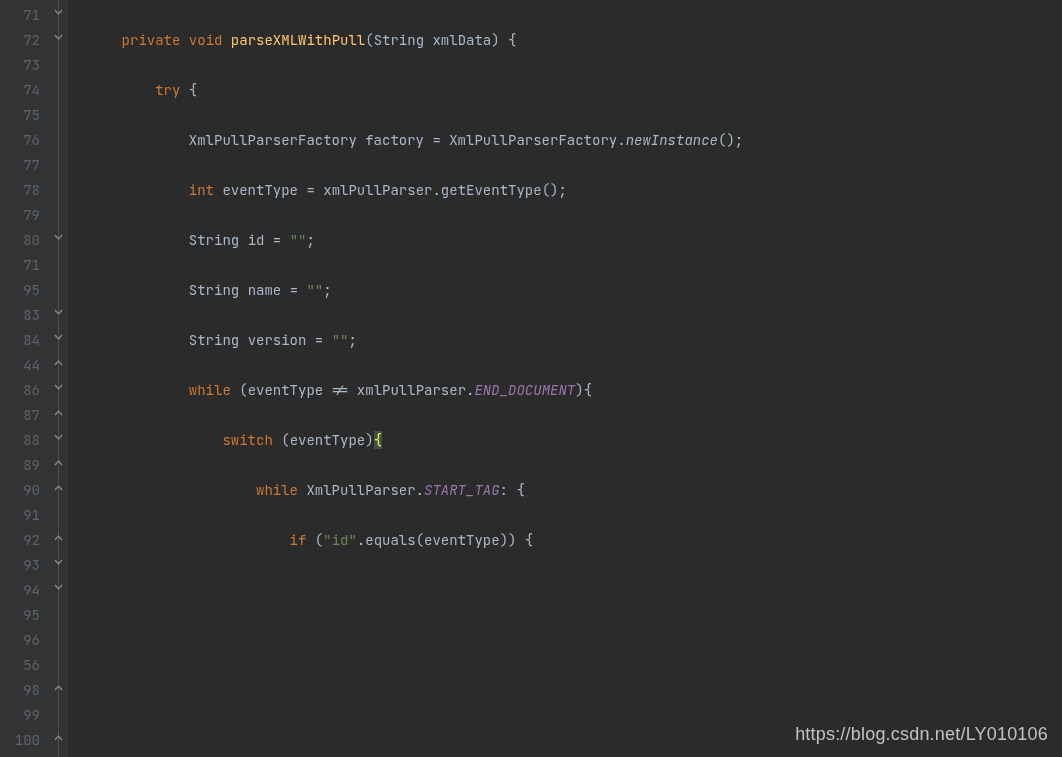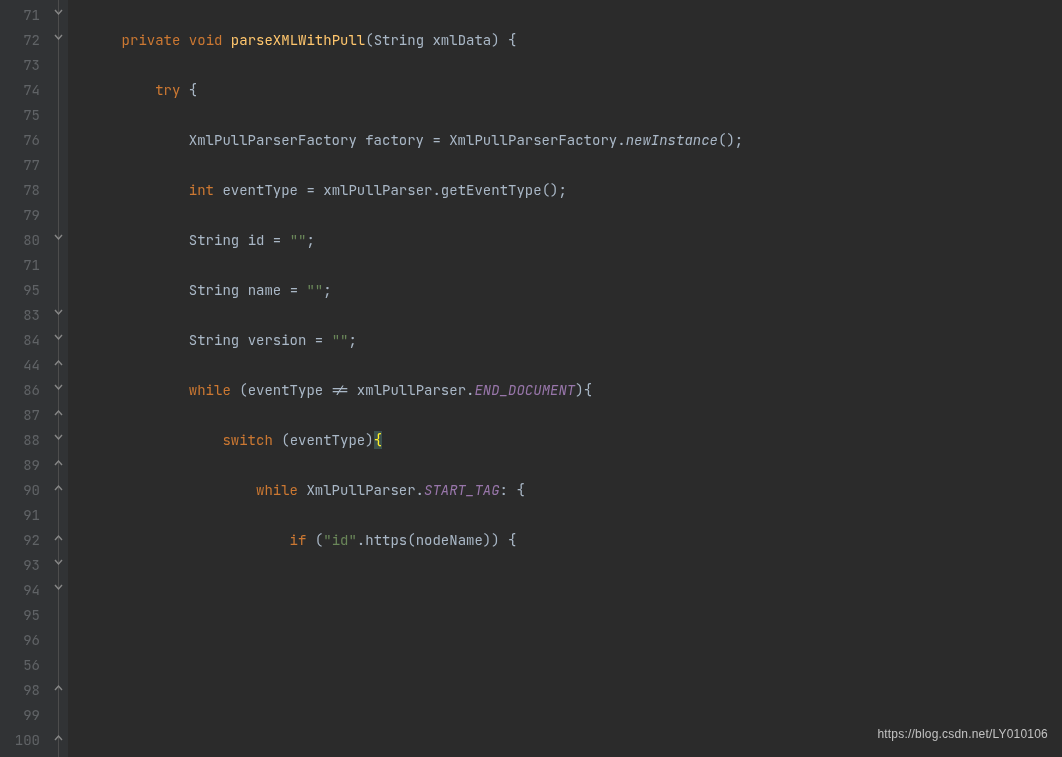--- a/index.html
+++ b/index.html
@@ -58,21 +58,21 @@
 .italic-static { color:#a9b7c6; font-style:italic; }
 .const { color:#9876aa; font-style:italic; }
 .under { text-decoration-color:#707070; }
 .hl-brace { background:#3b514d; color:#ffef28; }
 .watermark {
   position:absolute;
   right:14px;
   bottom:10px;
   color:#c2c2c2;
   font-family:Arial,sans-serif;
-  font-size:12px;
+  font-size:18px;
   letter-spacing:0.2px;
 }
 </style>
 </head>
 <body>
 
 <div class="editor">
   <div class="gutter">
       <div class="gln">71</div>
       <div class="gln">72</div>
@@ -192,21 +192,21 @@
 <div class="cl">    <span class="kw">private</span> <span class="kw">void</span> <span class="fname">parseXMLWithPull</span><span>(String xmlData) {</span></div>
 <div class="cl">        <span class="kw">try</span><span> {</span></div>
 <div class="cl">            <span>XmlPullParserFactory factory = XmlPullParserFactory.</span><span class="italic-static">newInstance</span><span>();</span></div>
 <div class="cl">            <span class="kw">int</span> <span class="under">eventType</span><span> = xmlPullParser.getEventType();</span></div>
 <div class="cl">            <span>String </span><span class="under">id</span><span> = </span><span class="str">""</span><span>;</span></div>
 <div class="cl">            <span>String </span><span class="under">name</span><span> = </span><span class="str">""</span><span>;</span></div>
 <div class="cl">            <span>String </span><span class="under">version</span><span> = </span><span class="str">""</span><span>;</span></div>
 <div class="cl">            <span class="kw">while</span><span> (</span><span class="under">eventType</span><span> != xmlPullParser.</span><span class="const">END_DOCUMENT</span><span>){</span></div>
 <div class="cl">                <span class="kw">switch</span><span> (</span><span class="under">eventType</span><span>)</span><span class="hl-brace">{</span></div>
 <div class="cl">                    <span class="kw">while</span><span> XmlPullParser.</span><span class="const">START_TAG</span><span>: {</span></div>
-<div class="cl">                        <span class="kw">if</span><span> (</span><span class="str">"id"</span><span>.https(nodeName)) {</span></div>
+<div class="cl">                        <span class="kw">if</span><span> (</span><span class="str">"id"</span><span>.equals(eventType)) {</span></div>
 
 
 
 
 
 
 
 
 
 

